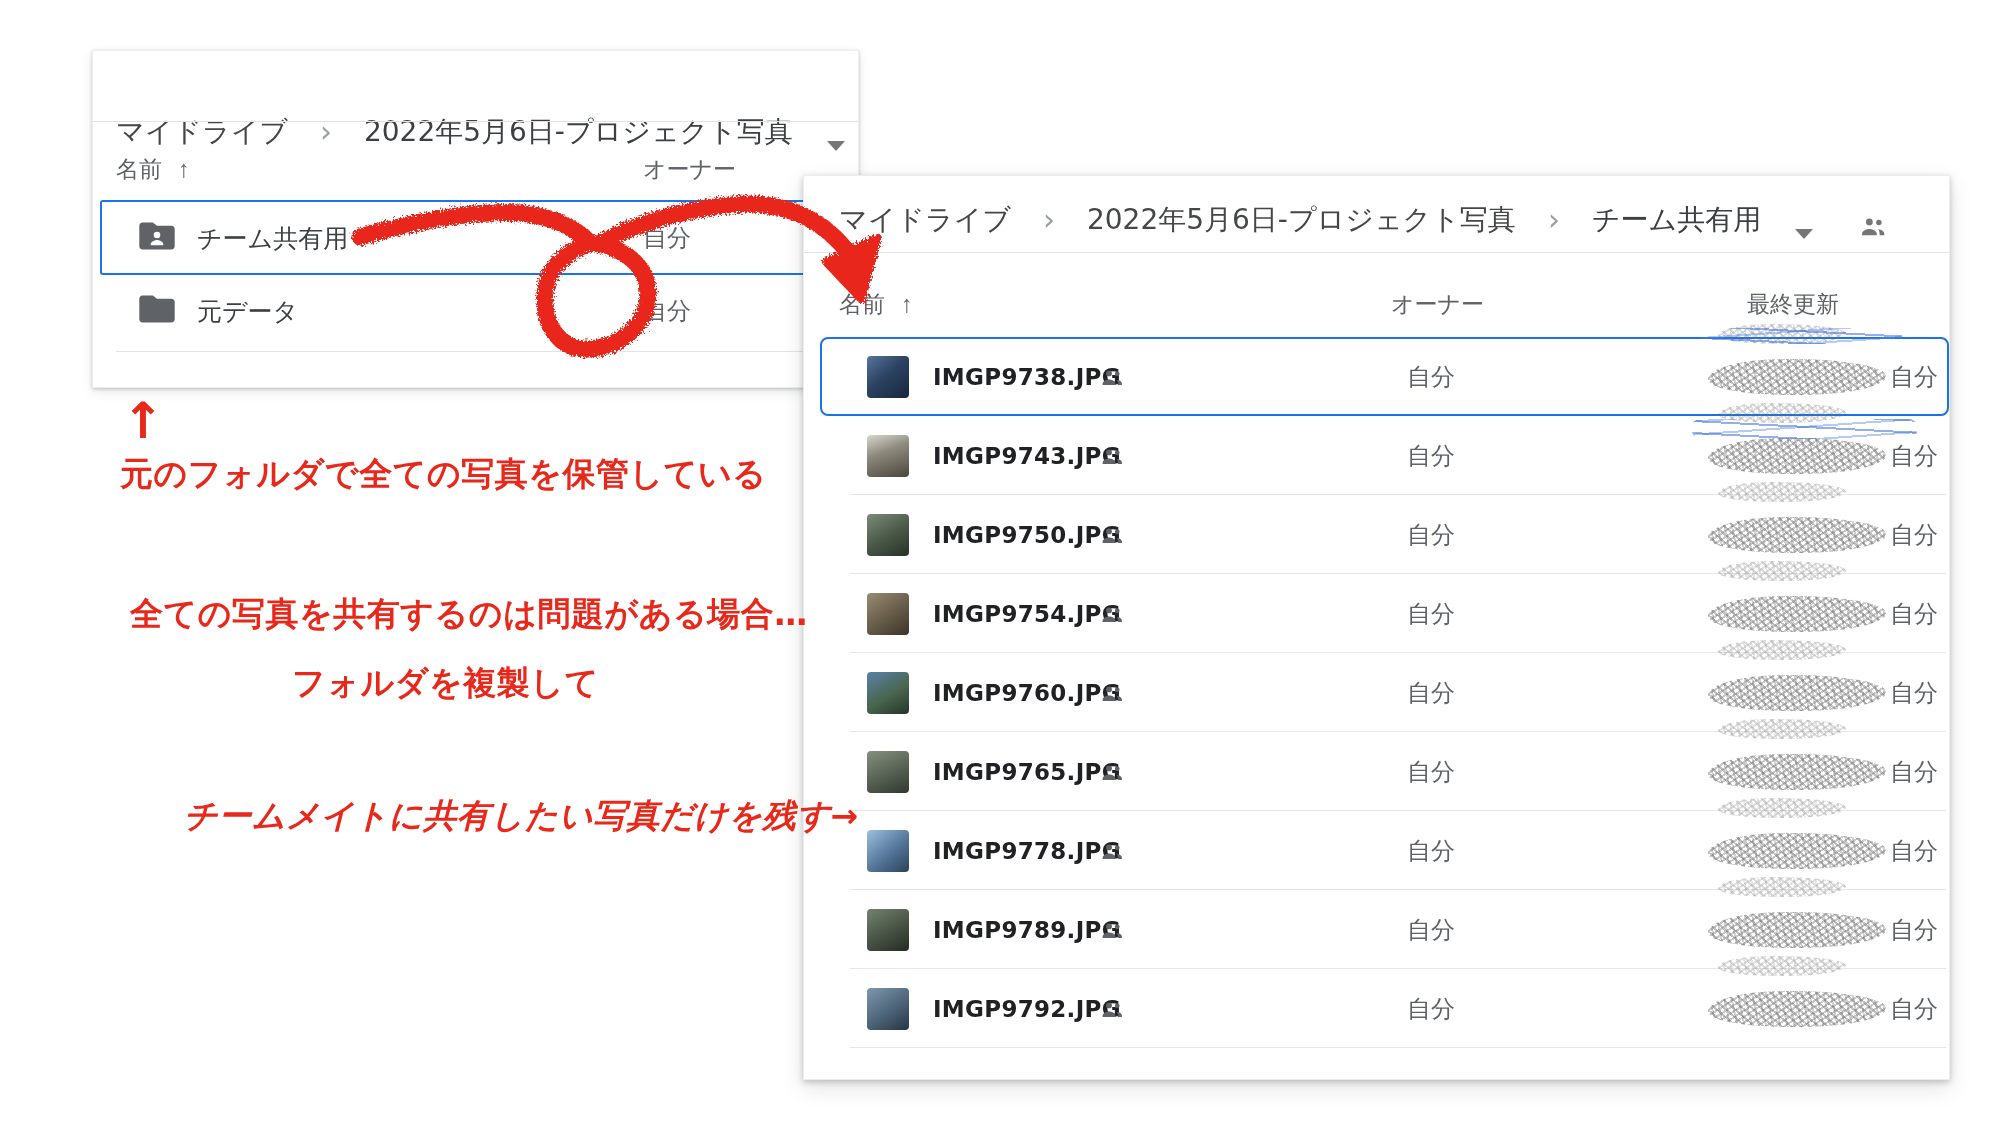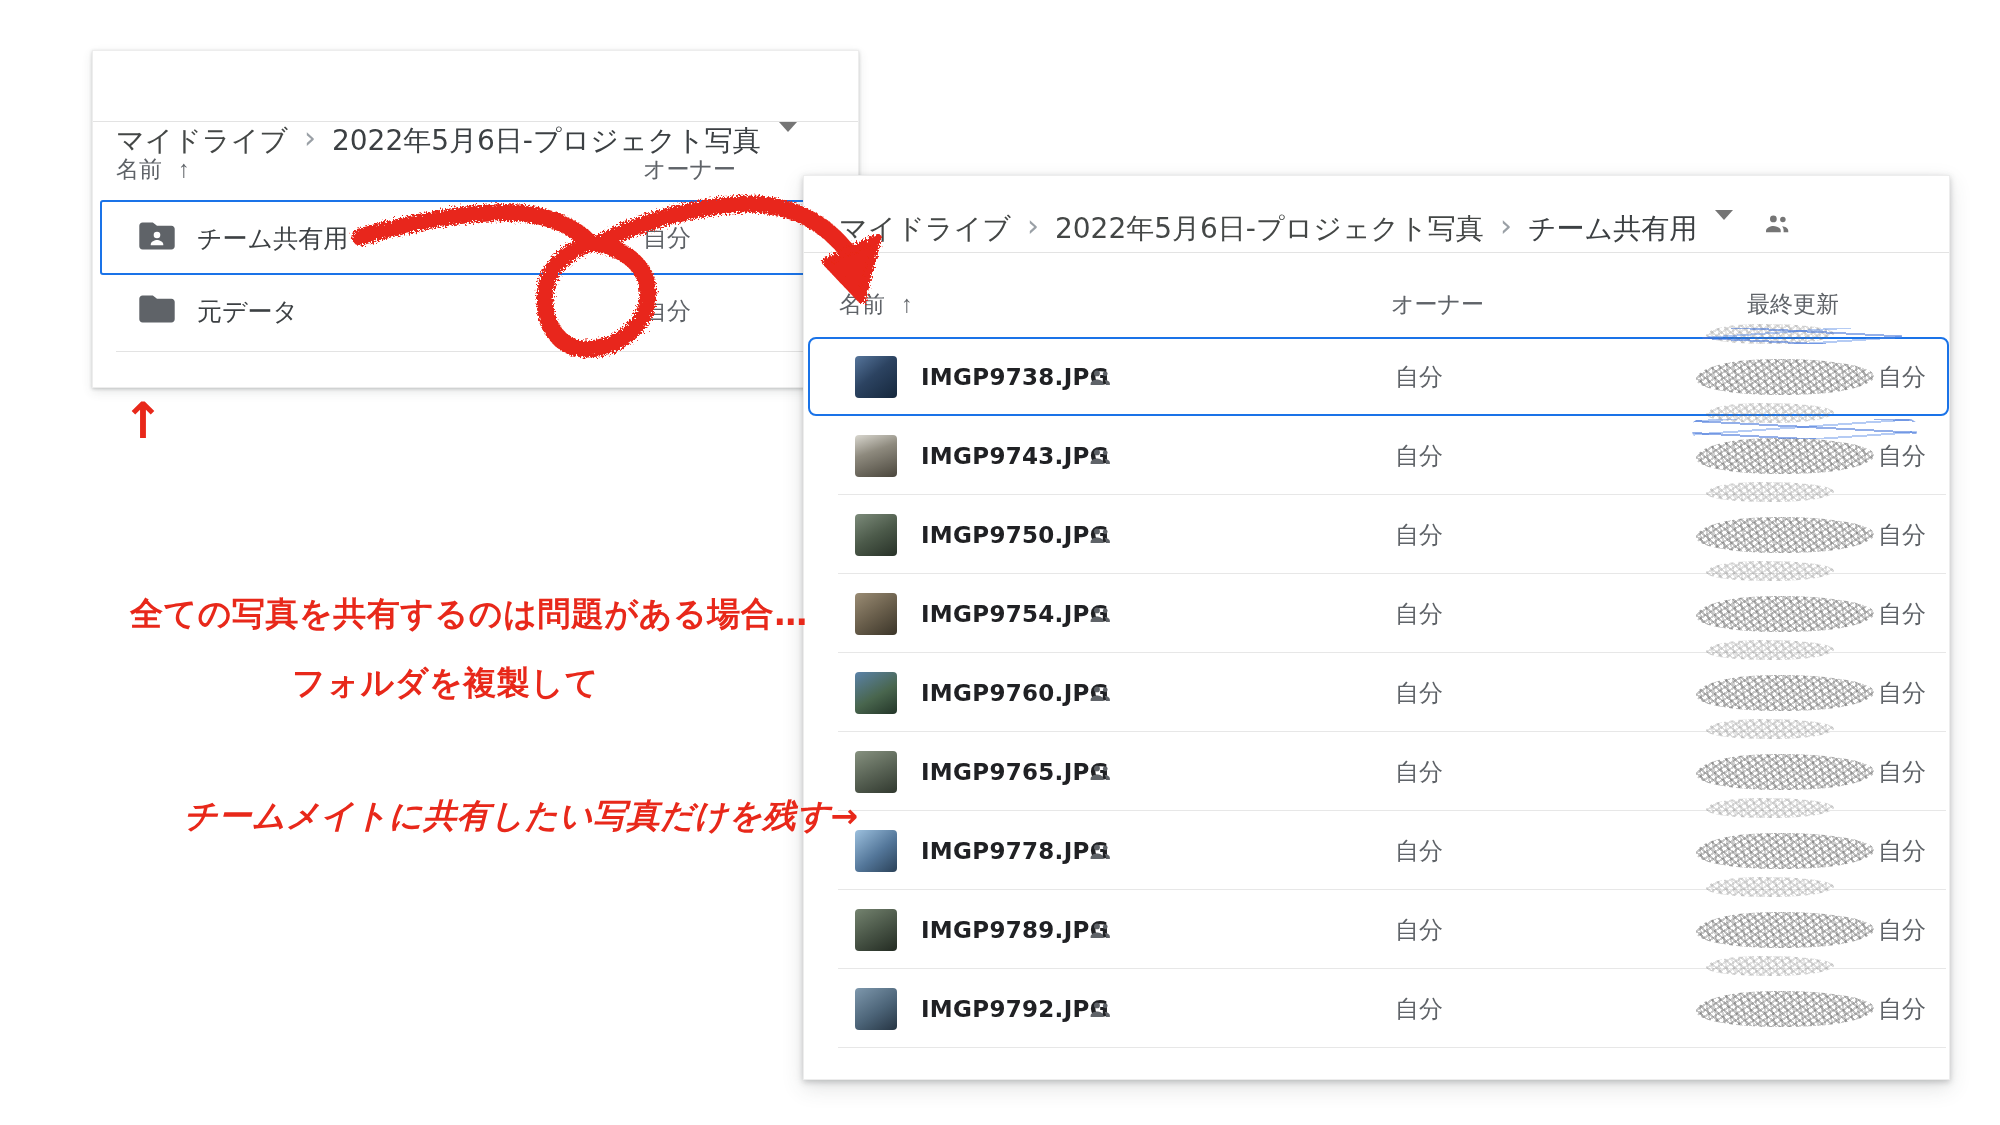--- a/index.html
+++ b/index.html
@@ -2,21 +2,21 @@
 <html><head>
 <meta charset="utf-8">
 <style>
   html,body{margin:0;padding:0;background:#ffffff;}
   #canvas{position:relative;width:2000px;height:1125px;background:#fff;overflow:hidden;
           font-family:"DejaVu Sans","Liberation Sans",sans-serif;color:#3c4043;}
 
   
   .panel{position:absolute;background:#fff;border:1px solid #ededed;
          box-shadow:0 1px 3px rgba(60,64,67,.25),0 4px 10px rgba(60,64,67,.12);}
-  .crumbs{position:absolute;display:flex;align-items:flex-start;gap:16px;white-space:nowrap;margin-top:9px;}
+  .crumbs{position:absolute;display:flex;align-items:flex-end;gap:32px;white-space:nowrap;}
   .crumb{font-size:28px;color:#444746;cursor:pointer;}
   .crumb.current{color:#3c4043;}
   .crumb-sep{font-size:30px;color:#9aa0a6;transform:translateY(-2px);}
   .caret{width:0;height:0;border-left:9px solid transparent;border-right:9px solid transparent;
          border-top:10px solid #757575;margin-left:2px;}
   .hdiv{position:absolute;height:1px;background:#e3e3e3;left:0;right:0;}
   .colhead{position:absolute;font-size:23px;color:#5f6368;white-space:nowrap;font-family:Liberation Serif, serif;}
   .sort-arrow{font-size:24px;color:#5f6368;margin-left:16px;font-weight:400;}
   .owner-txt{font-size:24px;color:#5f6368;}
 
@@ -26,21 +26,21 @@
   .l-row{position:relative;height:73px;cursor:pointer;}
   .l-row.selected{outline:2px solid #1a73e8;outline-offset:-1px;border-radius:2px;background:#fff;}
   .l-row .fold-ico{position:absolute;left:38px;top:50%;transform:translateY(-50%);}
   .l-row .rname{position:absolute;left:96px;top:50%;transform:translateY(-50%);
                 font-size:25px;color:#3c4043;font-weight:500;}
   .l-row .rowner{position:absolute;left:542px;top:50%;transform:translateY(-50%);}
 
   
   #main-panel{left:803px;top:175px;width:1145px;height:903px;
               box-shadow:0 2px 6px rgba(60,64,67,.28),0 8px 20px rgba(60,64,67,.15);}
-  #main-rows{position:absolute;left:4px;right:0;top:161px;}
+  #main-rows{position:absolute;left:16px;right:0;top:161px;}
   .m-row{position:relative;height:79px;cursor:pointer;}
   .m-row:not(.selected)::after{content:"";position:absolute;left:30px;right:3px;bottom:0;
                                border-bottom:1px solid #e7e7e7;}
   .m-row.selected{outline:2px solid #1a73e8;outline-offset:-2px;border-radius:8px;}
   .thumb{position:absolute;left:47px;top:50%;transform:translateY(-50%);
          width:42px;height:42px;border-radius:4px;background:#888;}
   .fname{position:absolute;left:113px;top:50%;transform:translateY(-50%);
          font-size:23px;font-weight:600;color:#202124;letter-spacing:.3px;}
   .share-ico{position:absolute;left:280px;top:50%;transform:translateY(-50%);line-height:0;}
   .m-owner{position:absolute;left:587px;top:50%;transform:translateY(-50%);}
@@ -318,17 +318,18 @@
                C 620 348, 648 324, 648 294
                C 648 268, 628 250, 598 244
                C 636 224, 690 206, 745 204
                C 790 203, 826 222, 850 255
                L 858 272"></path>
       <path d="M 862 300 L 826 262 L 846 252 L 878 238 L 868 274 Z" fill="#e8281a" stroke-width="8" stroke-linejoin="round"></path>
     </g>
   </svg>
 
   <div id="up-arrow" class="overlay" style="left:122px;top:392px;">↑</div>
+  <div class="note overlay" style="left:120px;top:452px;">元のフォルダで全ての写真を保管している</div>
   <div class="note overlay" style="left:130px;top:592px;">全ての写真を共有するのは問題がある場合…</div>
   <div class="note overlay" style="left:292px;top:661px;">フォルダを複製して</div>
   <div class="note overlay" style="left:184px;top:794px;font-style:italic;">チームメイトに共有したい写真だけを残す→</div>
 
 </div>
 
 </body></html>

